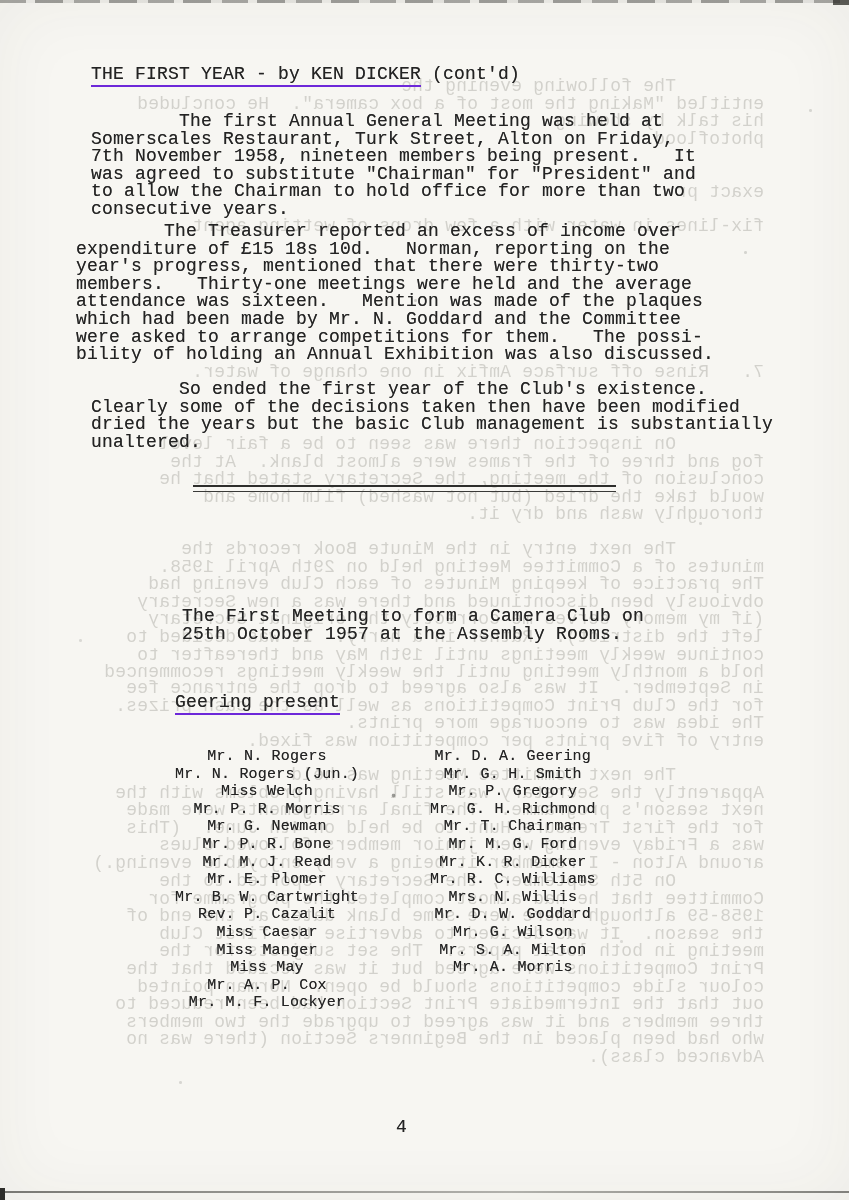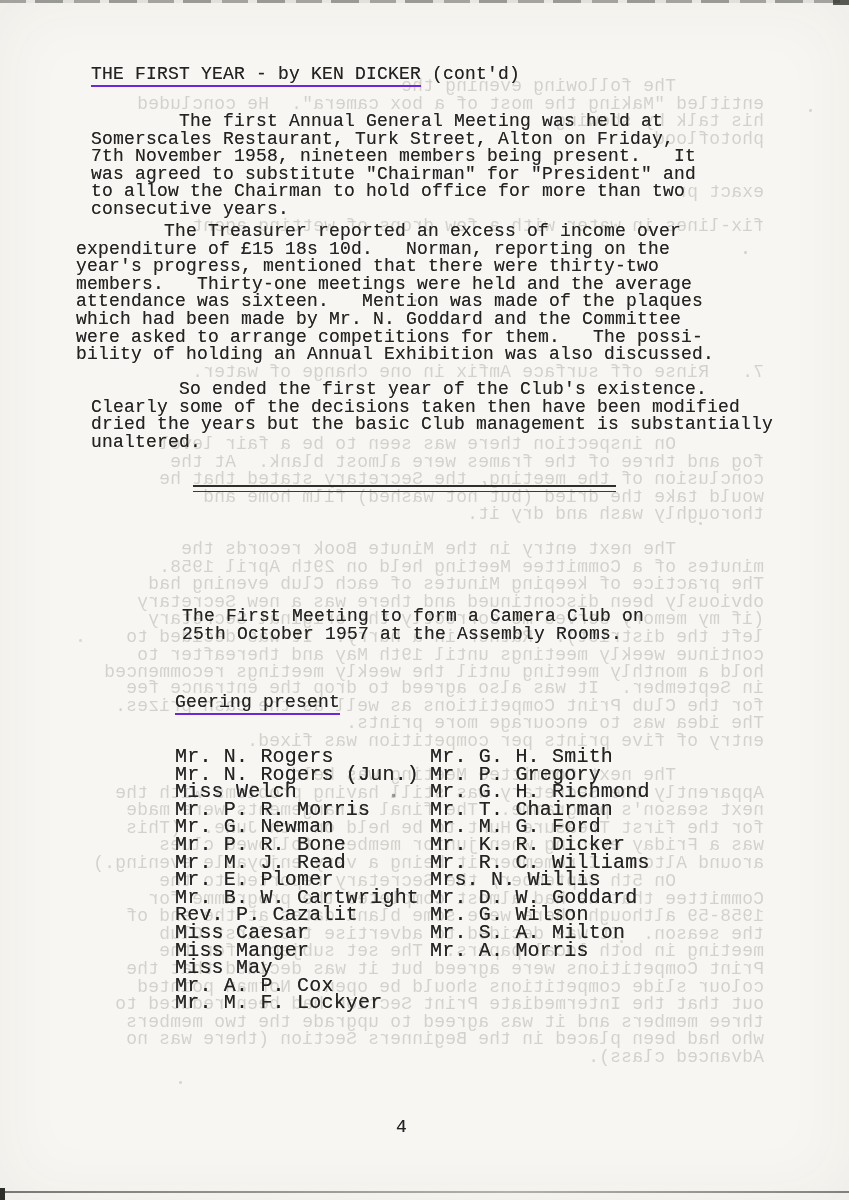--- a/index.html
+++ b/index.html
@@ -16,22 +16,22 @@
   }
   .u{border-bottom:2px solid #6d28d9;padding-bottom:1px;}
   .bleed{
     position:absolute;left:88px;width:676px;white-space:pre;
     font-size:18px;line-height:17.6px;letter-spacing:.2px;
     color:#807f76;opacity:.30;transform:scaleX(-1);filter:blur(.5px);
   }
   .divider{position:absolute;left:193px;top:485px;width:423px;height:4px;
     border-top:2px solid #2e2e2c;border-bottom:1.5px solid #3a3a38;}
   .name-row{height:17.6px;white-space:pre;}
-  .names-col{position:absolute;top:748px;font-size:20px;line-height:17.6px;
-    letter-spacing:.2px;color:#232323;text-shadow:0 0 .6px rgba(25,25,25,.55);}
+  .names-col{position:absolute;top:748px;font-size:15px;line-height:17.6px;
+    letter-spacing:.2px;color:#232323;text-shadow:0 0 .6px rgba(25,25,25,.55);text-align:center;}
   .top-edge{position:absolute;top:0;left:0;width:849px;height:3px;opacity:.75;
     background:repeating-linear-gradient(90deg,
       rgba(52,52,48,.55) 0 26px, rgba(52,52,48,.07) 26px 35px,
       rgba(52,52,48,.62) 35px 63px, rgba(52,52,48,.12) 63px 74px);}
   .top-edge-right{position:absolute;top:0;right:0;width:16px;height:5px;background:#34342f;opacity:.8;}
   .bottom-edge{position:absolute;top:1191px;left:0;width:849px;height:2px;
     background:linear-gradient(90deg,rgba(55,55,50,.65),rgba(55,55,50,.35) 60%,rgba(55,55,50,.6));}
   .corner-mark{position:absolute;left:0;top:1188px;width:5px;height:12px;background:#2d2d2a;}
   .specks{position:absolute;top:0;left:0;width:1px;height:1px;background:transparent;border-radius:50%;
     box-shadow:415px 300px 0 1px rgba(90,90,85,.25),700px 523px 0 1px rgba(90,90,85,.2),
@@ -127,20 +127,21 @@
       <div class="name-row">Mr. E. Plomer</div>
       <div class="name-row">Mr. B. W. Cartwright</div>
       <div class="name-row">Rev. P. Cazalit</div>
       <div class="name-row">Miss Caesar</div>
       <div class="name-row">Miss Manger</div>
       <div class="name-row">Miss May</div>
       <div class="name-row">Mr. A. P. Cox</div>
       <div class="name-row">Mr. M. F. Lockyer</div>
     </div>
   <div class="names-col" style="left:430px">
+      <div class="name-row">Mr. D. A. Geering</div>
       <div class="name-row">Mr. G. H. Smith</div>
       <div class="name-row">Mr. P. Gregory</div>
       <div class="name-row">Mr. G. H. Richmond</div>
       <div class="name-row">Mr. T. Chairman</div>
       <div class="name-row">Mr. M. G. Ford</div>
       <div class="name-row">Mr. K. R. Dicker</div>
       <div class="name-row">Mr. R. C. Williams</div>
       <div class="name-row">Mrs. N. Willis</div>
       <div class="name-row">Mr. D. W. Goddard</div>
       <div class="name-row">Mr. G. Wilson</div>

